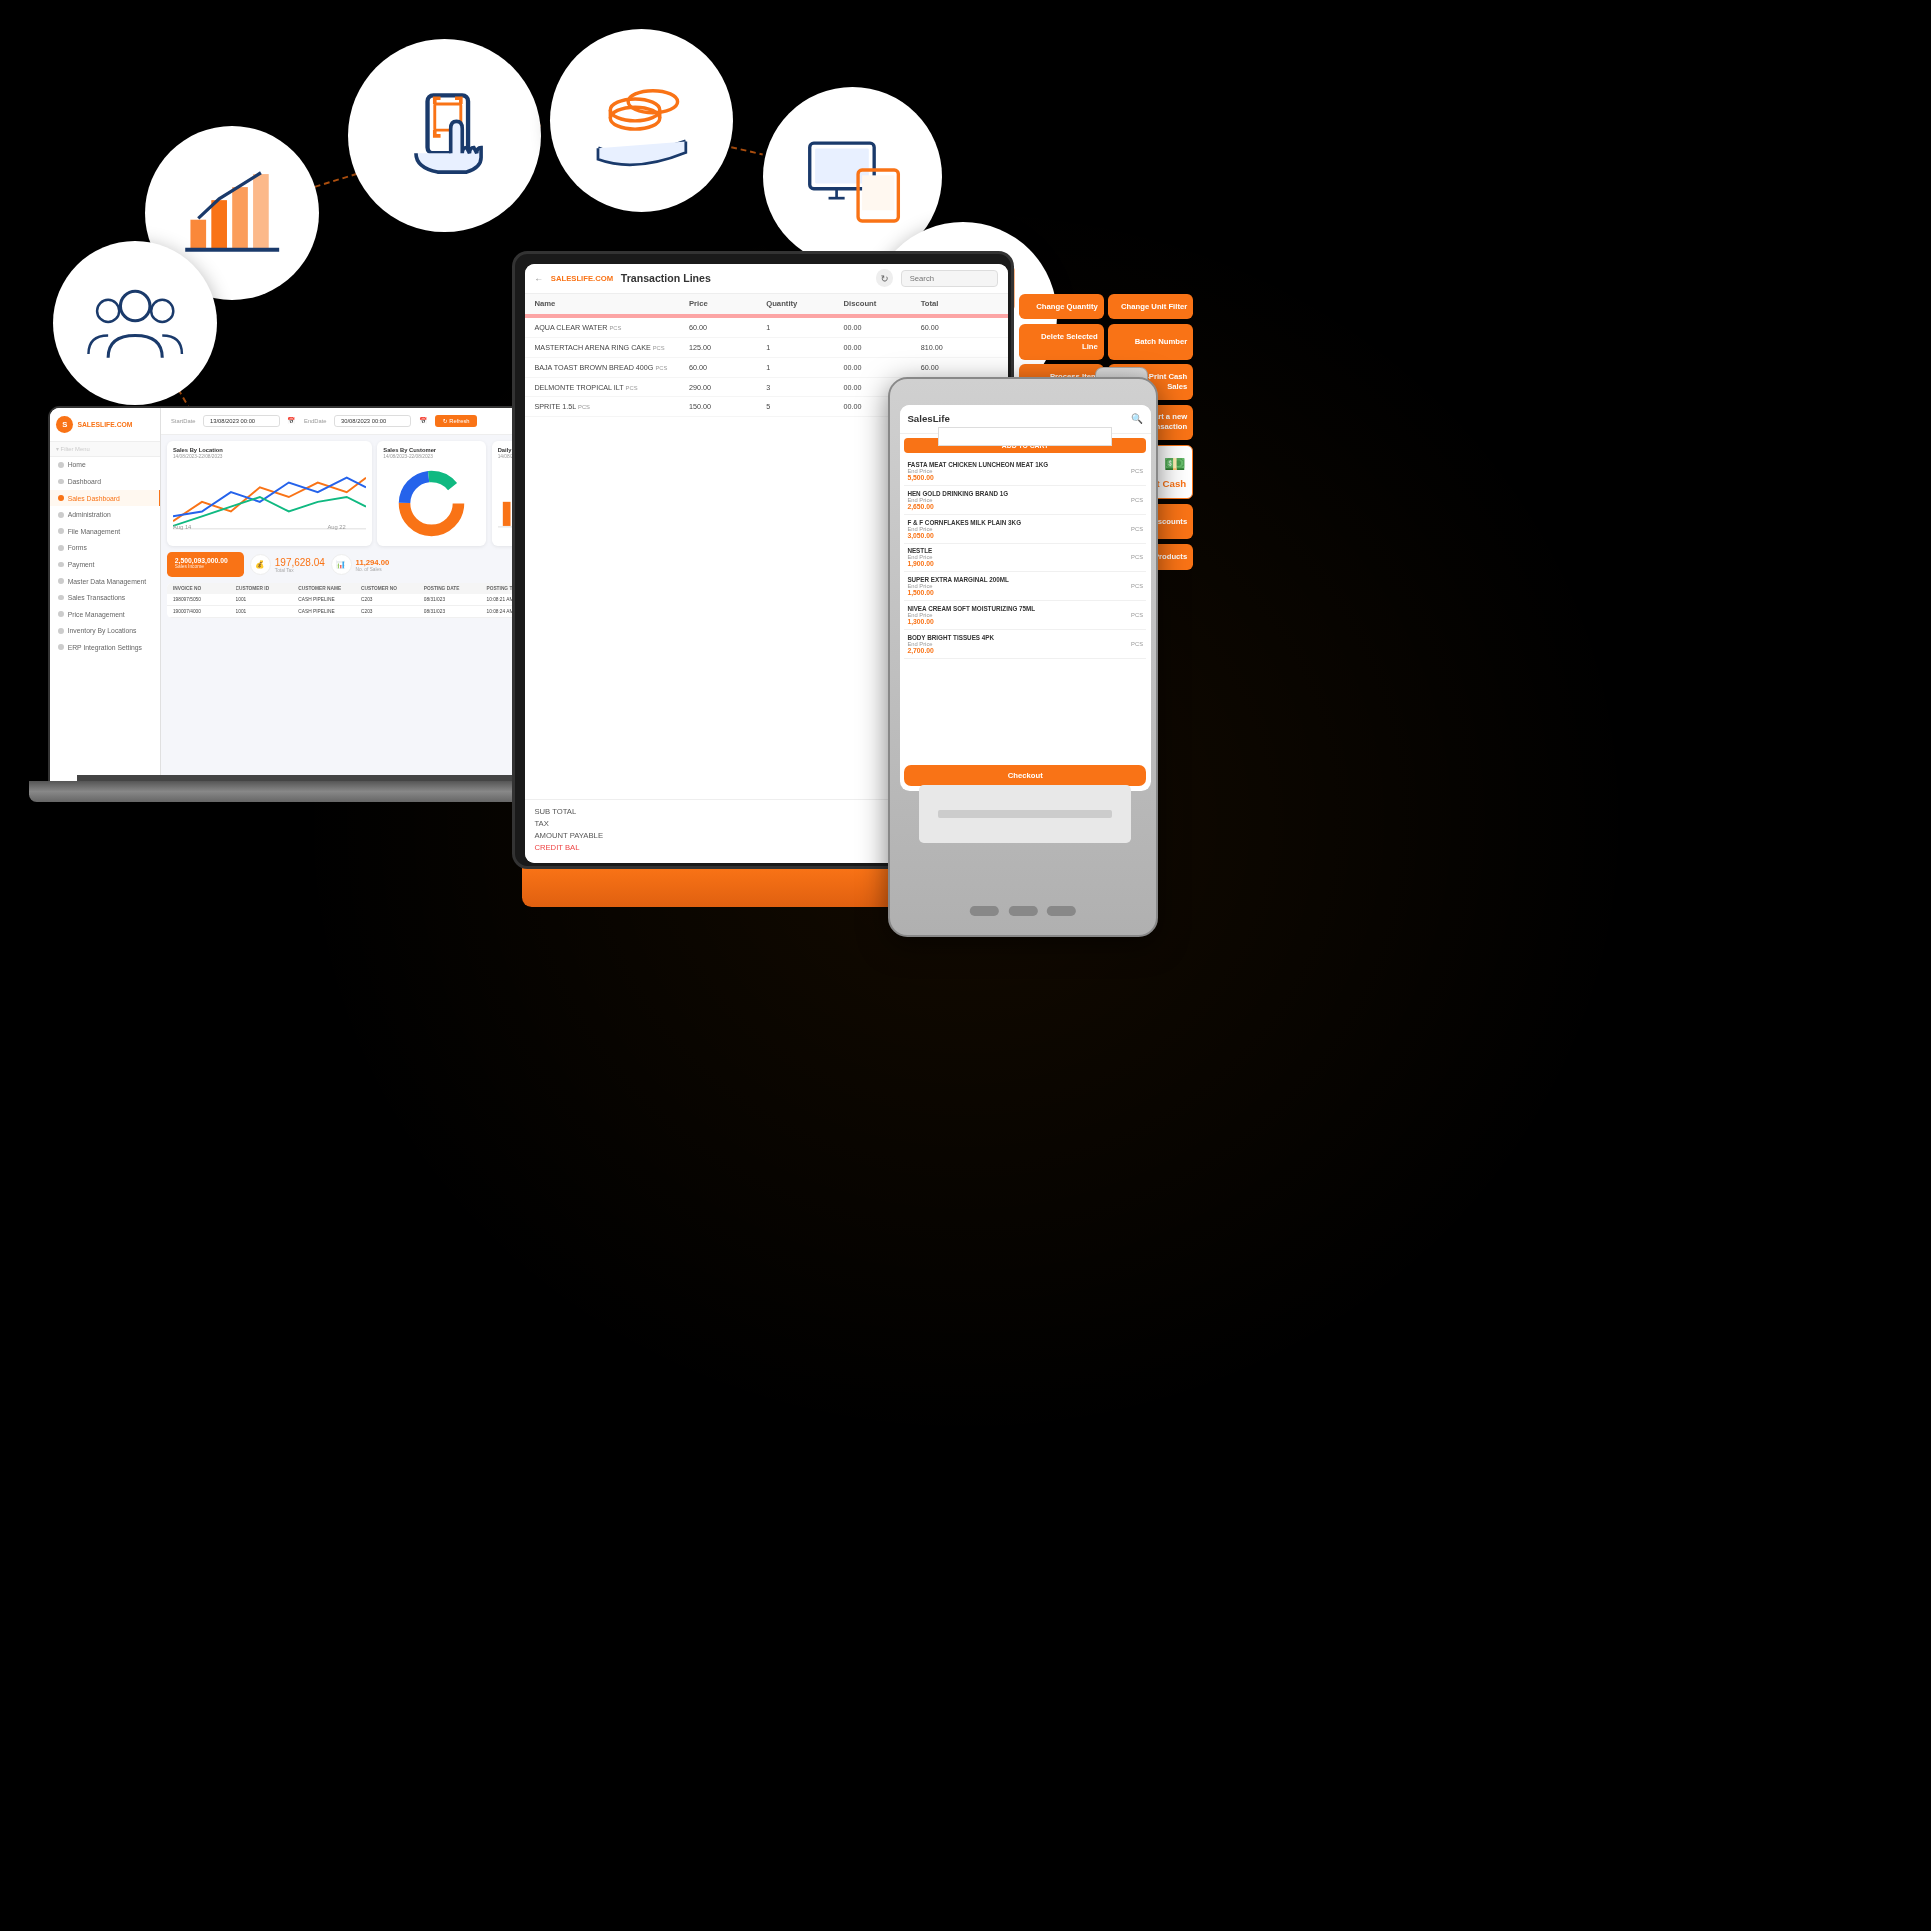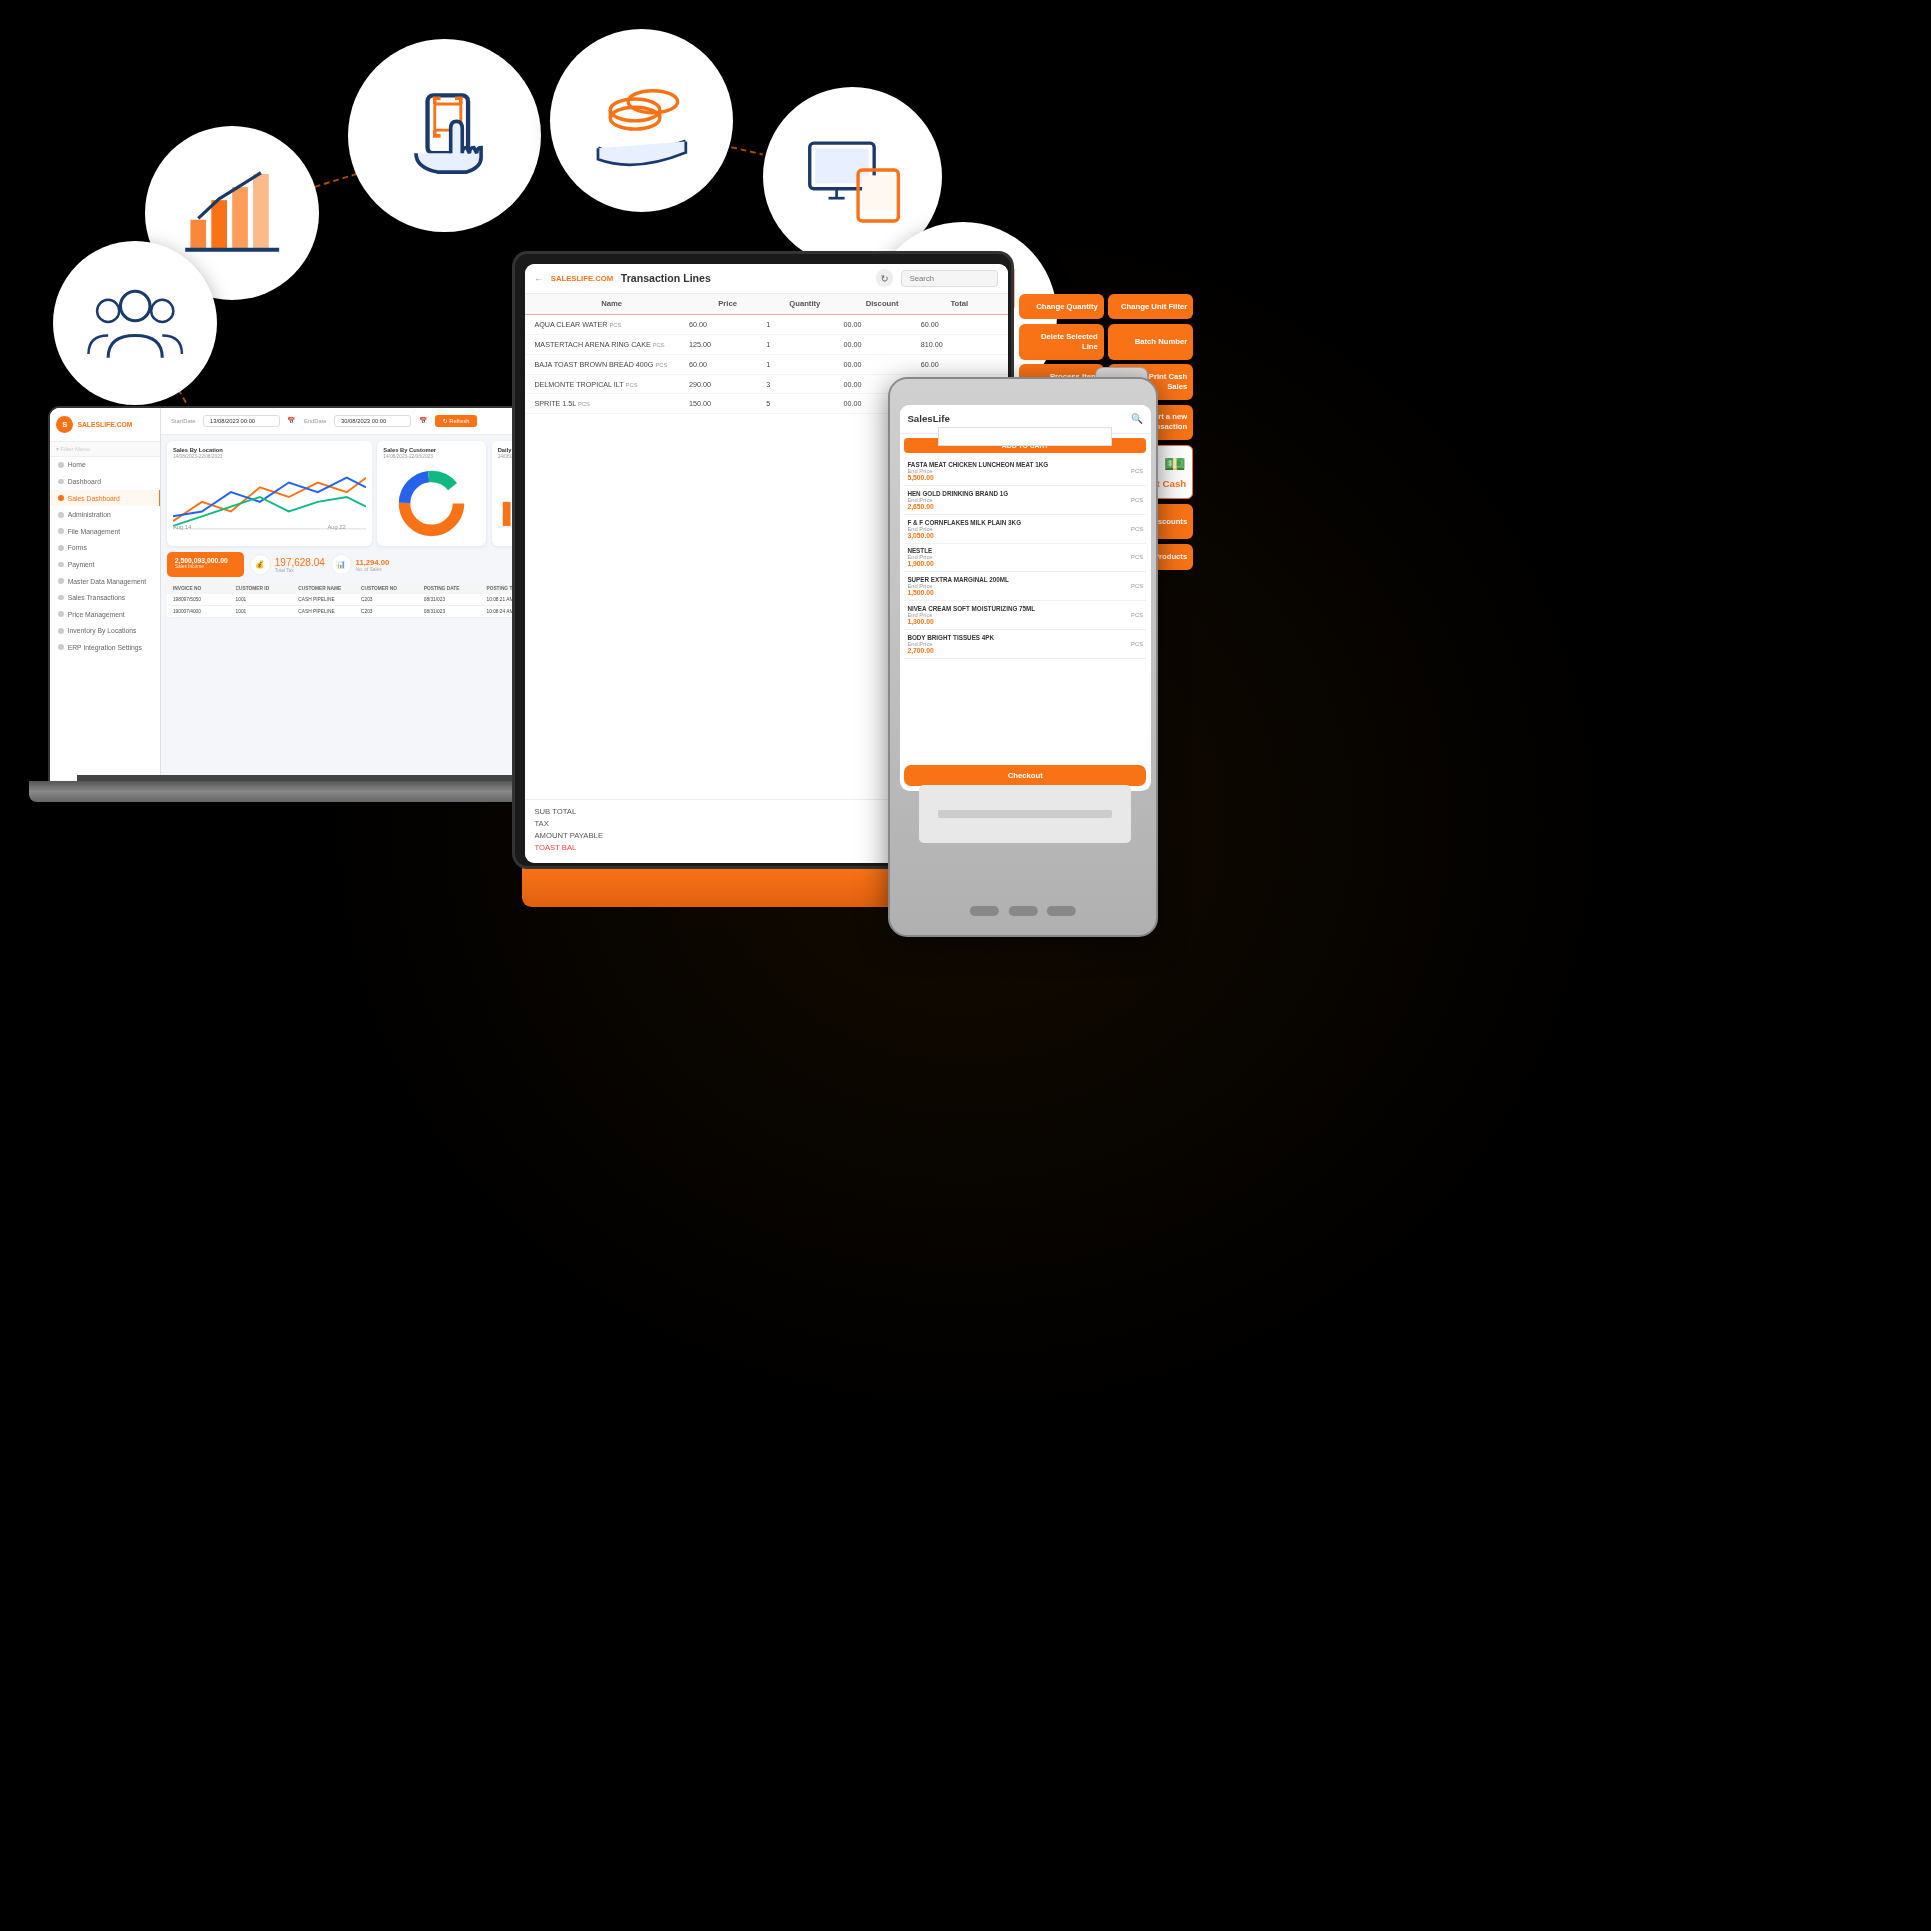--- a/index.html
+++ b/index.html
@@ -385,22 +385,21 @@
     }
 
     .pos-table-header {
       display: grid;
       grid-template-columns: 2fr 1fr 1fr 1fr 1fr;
       padding: 4.8px 9.7px;
       background: #f9f9f9;
       font-size: 7.7px;
       font-weight: bold;
       color: #555;
-      border-bottom: 1px solid #fca5a5;
-      text-align: center;
+      border-bottom: 4px solid #fca5a5;
     }
 
     .pos-table-row {
       display: grid;
       grid-template-columns: 2fr 1fr 1fr 1fr 1fr;
       padding: 3.9px 9.7px;
       font-size: 7.2px;
       color: #444;
       border-bottom: 1px solid #f5f5f5;
     }
@@ -953,21 +952,21 @@
           </div>
           <div class="pos-total-row">
             <span>TAX</span>
             <span>343.45</span>
           </div>
           <div class="pos-total-row">
             <span>AMOUNT PAYABLE</span>
             <span>2,550.00</span>
           </div>
           <div class="pos-total-row negative">
-            <span>TOAST BAL</span>
+            <span>CREDIT BAL</span>
             <span>(2,550.00)</span>
           </div>
         </div>
       </div>
     </div>
 
     <div class="pos-right-panel">
       <div class="pos-btn-row">
         <button class="pos-btn">Change Quantity</button>
         <button class="pos-btn">Change Unit Filter</button>

